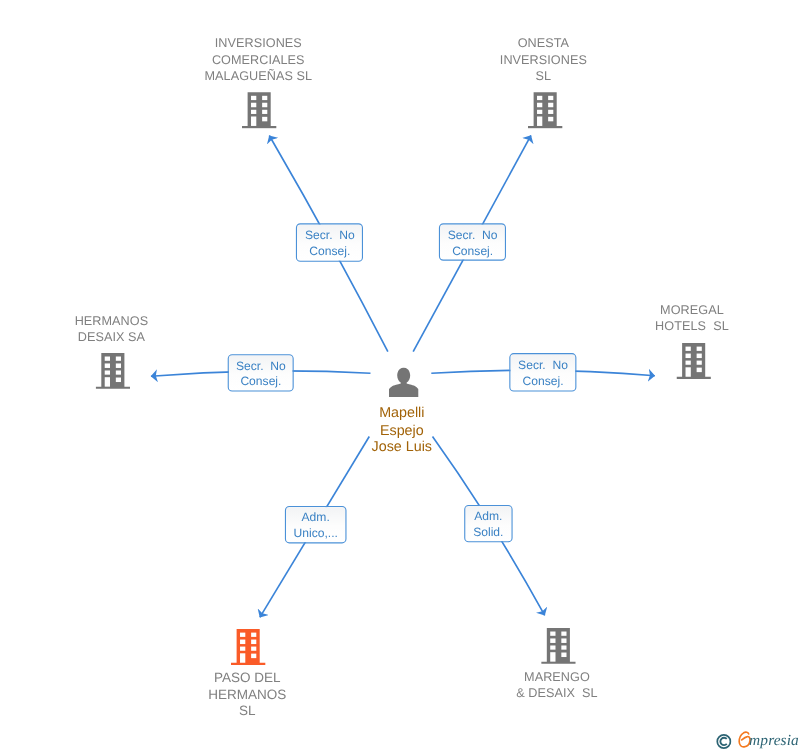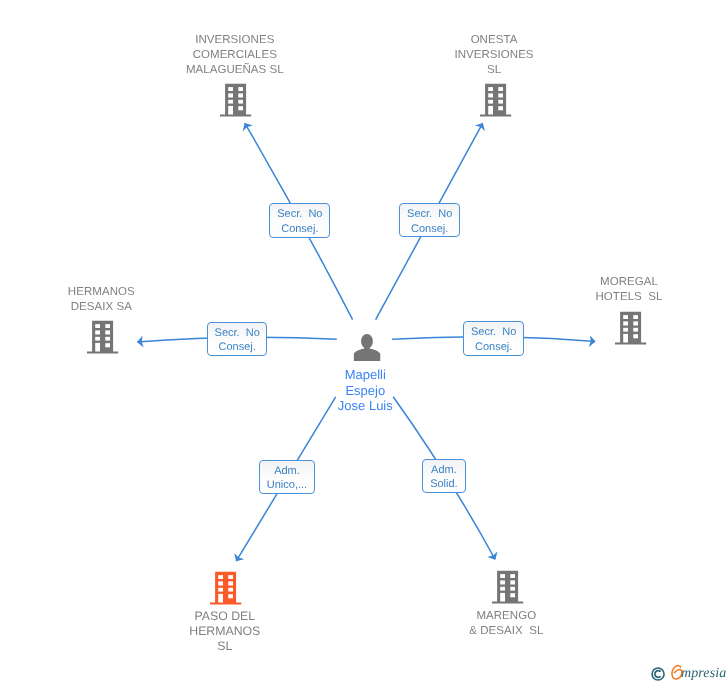--- a/index.html
+++ b/index.html
@@ -6,21 +6,21 @@
   html,body{margin:0;padding:0;}
   body{width:728px;height:685px;background:#ffffff;
        font-family:"Liberation Sans",sans-serif;overflow:hidden;position:relative;
        -webkit-font-smoothing:antialiased;text-rendering:geometricPrecision;}
   #stage{position:absolute;left:0;top:0;width:676px;height:685px;}
   svg.edges{position:absolute;left:0;top:0;}
   .node{position:absolute;height:1px;}
   .nlabel{position:absolute;left:0;width:100%;text-align:center;
        color:#808080;font-size:11.5px;line-height:15px;letter-spacing:0.05px;white-space:pre;}
   .nicon{position:absolute;left:50%;transform:translateX(-50%);margin-left:1.7px;}
-  .center .nlabel{color:#3b82f6;font-size:13px;line-height:15.3px;letter-spacing:0;}
+  .center .nlabel{color:#a16207;font-size:13px;line-height:15.3px;letter-spacing:0;}
   .highlight .nlabel{font-size:12.3px;line-height:15px;letter-spacing:0;}
   .elabel{position:absolute;border:1.5px solid #4b91d8;border-radius:4px;
     background:linear-gradient(#f2f3f5,#fdfdfd 55%,#ffffff);color:#3b82c4;font-size:11px;line-height:14.5px;
     text-align:center;white-space:pre;display:flex;align-items:center;
     justify-content:center;box-sizing:border-box;padding-top:2.5px;}
   .logo{position:absolute;left:645px;top:661px;width:83px;height:24px;}
   .cmark{position:absolute;left:6.1px;top:5.7px;}
   .brandE{position:absolute;left:25px;top:2px;}
   .brandR{position:absolute;left:36px;top:5px;font-family:Liberation Serif, serif;
      font-style:italic;font-size:14px;color:#2d6474;letter-spacing:0.1px;}

